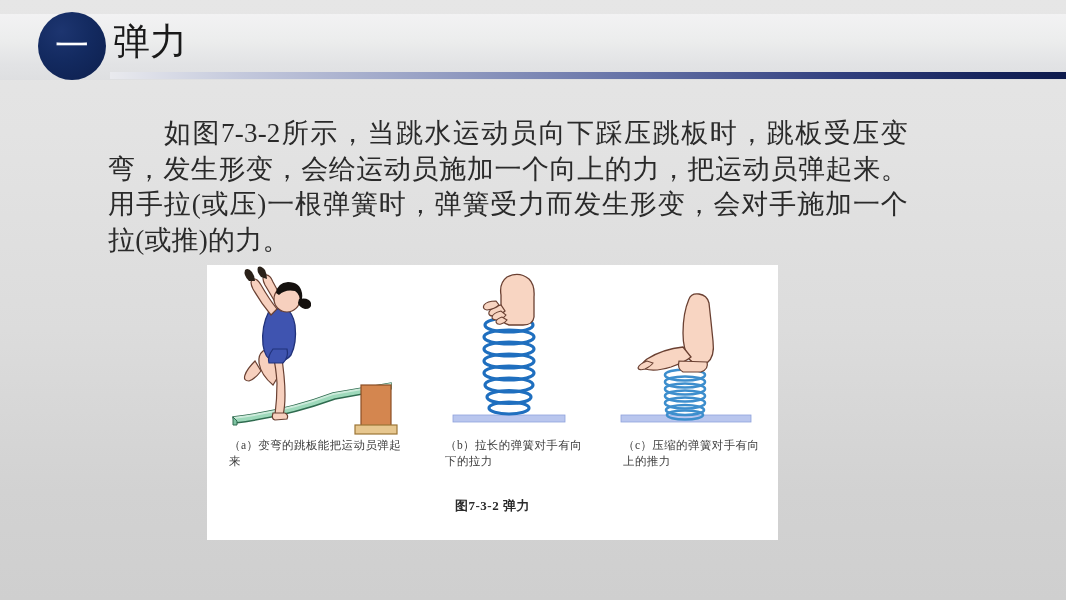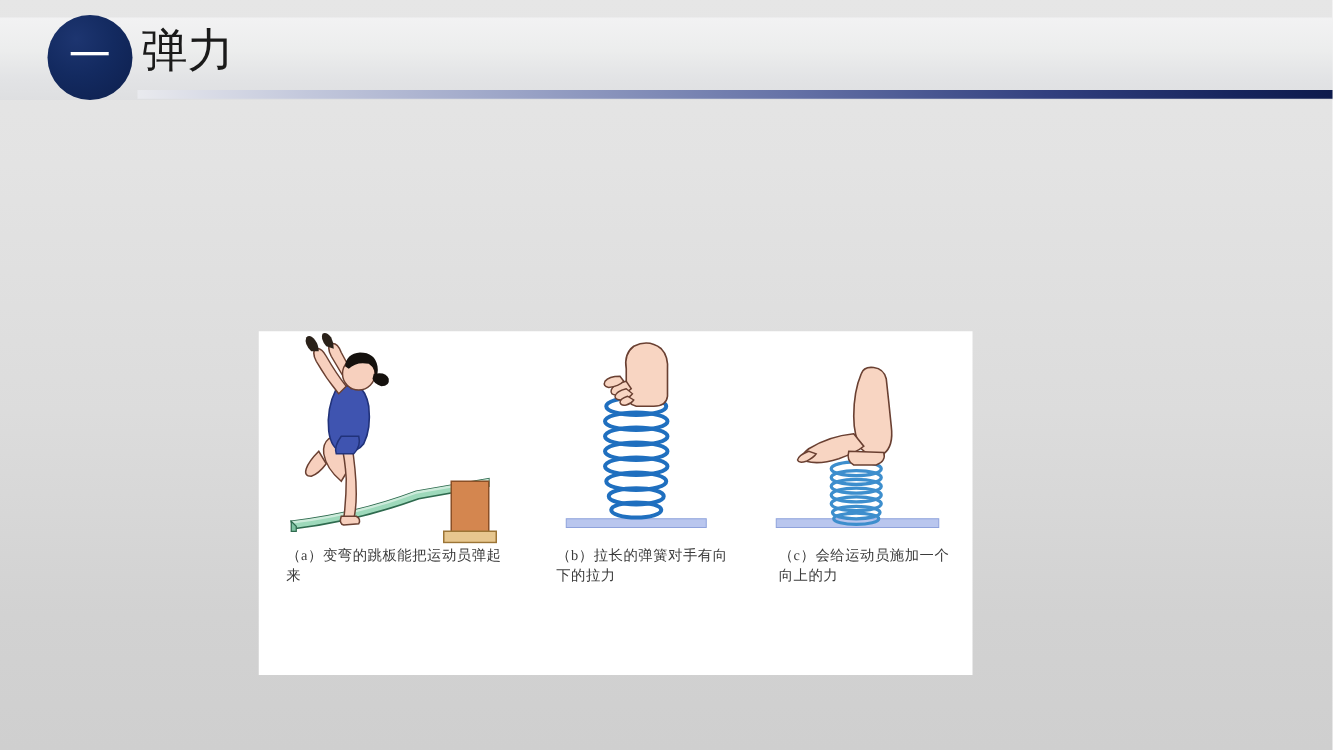--- a/index.html
+++ b/index.html
@@ -168,20 +168,21 @@
 
     <div class="num-badge">
       <span>一</span>
     </div>
 
     <div class="header-title">弹力</div>
 
     <div class="header-rule"></div>
   </div>
 
+  <div class="body-copy">如图7-3-2所示，当跳水运动员向下踩压跳板时，跳板受压变弯，发生形变，会给运动员施加一个向上的力，把运动员弹起来。用手拉(或压)一根弹簧时，弹簧受力而发生形变，会对手施加一个拉(或推)的力。</div>
 
   <div class="figure-panel">
 
     <div class="panels-row">
 
       <div class="panel panel-a">
         <div class="panel-art">
           <svg viewBox="0 0 200 170" xmlns="http://www.w3.org/2000/svg">
 
             <path d="M18,152 Q70,146 118,128 L176,118 L176,124 L120,134 Q70,152 20,158 Z" fill="#9ed9bb" stroke="#2f6b4f" stroke-width="1.4"></path>
@@ -257,20 +258,21 @@
               <ellipse cx="68" cy="145" rx="19" ry="5"></ellipse>
               <ellipse cx="68" cy="150" rx="18" ry="4.5"></ellipse>
             </g>
 
             <path d="M72,34 Q66,48 66,68 Q66,84 72,94 Q80,102 90,98 Q98,92 96,76 Q94,56 92,38 Q90,30 82,29 Q74,28 72,34 Z" fill="#f8d5c2" stroke="#6a4032" stroke-width="1.3"></path>
             <path d="M66,82 Q46,84 30,94 Q22,100 28,104 Q38,107 54,102 Q68,97 74,92 Z" fill="#f8d5c2" stroke="#6a4032" stroke-width="1.3"></path>
             <path d="M30,96 Q22,99 21,103 Q22,106 28,104 Q34,101 36,98 Z" fill="#f8d5c2" stroke="#6a4032" stroke-width="1.1"></path>
             <path d="M62,96 Q60,104 66,107 L84,107 Q92,104 90,97 Z" fill="#f8d5c2" stroke="#6a4032" stroke-width="1.2"></path>
           </svg>
         </div>
-        <div class="panel-caption">（c）会给运动员施加一个向上的力</div>
+        <div class="panel-caption">（c）压缩的弹簧对手有向上的推力</div>
       </div>
 
     </div>
 
+    <div class="figure-title">图7-3-2  弹力</div>
   </div>
 
 </div>
 
 </body></html>

